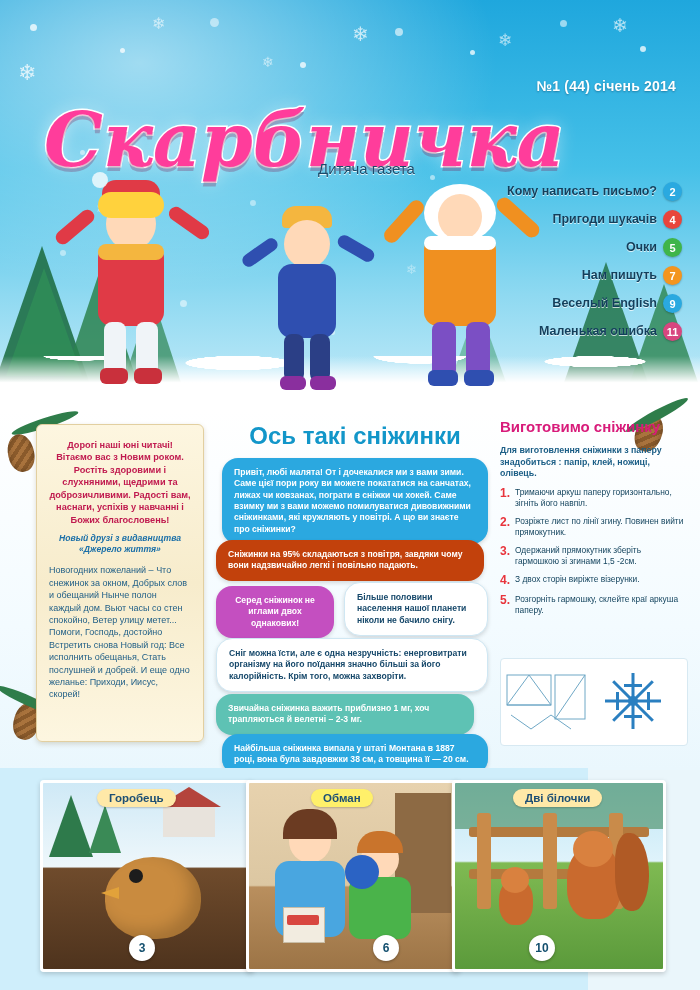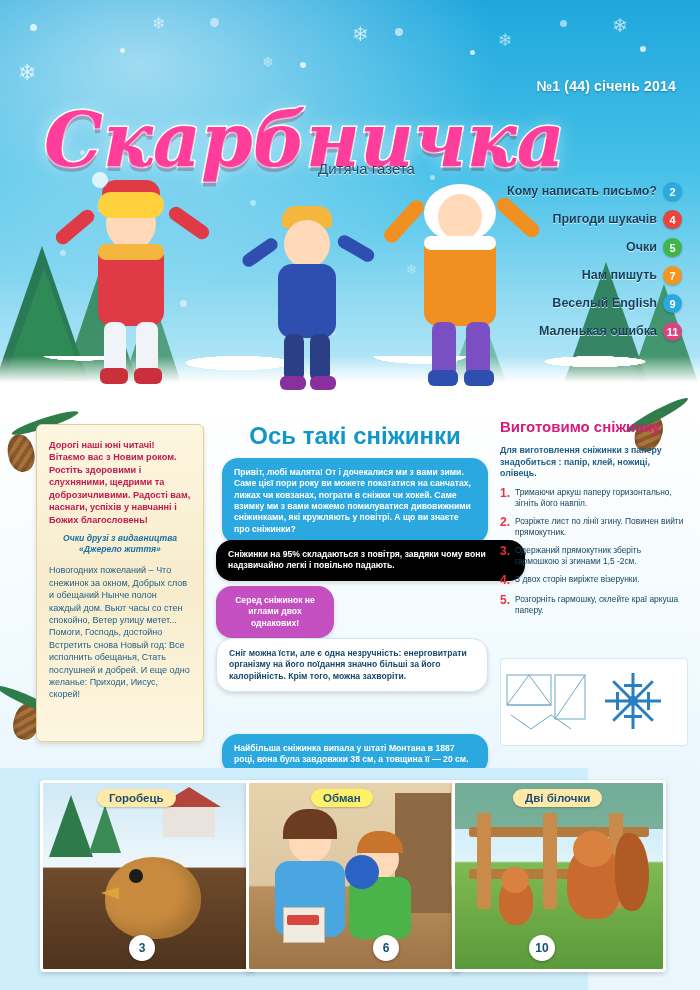--- a/index.html
+++ b/index.html
@@ -88,21 +88,21 @@
     background:linear-gradient(180deg,#ffffff 0%, #f3fbff 60%, #eaf7fd 100%);
   }
 
   .scroll{
     position:absolute;left:36px;top:14px;width:168px;height:318px;
     background:linear-gradient(180deg,#fdf6e0 0%,#f7eccc 50%,#fdf6e0 100%);
     border:1px solid #e2cfa0;border-radius:6px;
     box-shadow:0 2px 5px rgba(120,95,40,.22);
     padding:14px 12px 10px 12px;box-sizing:border-box;
   }
-  .scroll .t1{color:#c01a4f;font-size:9.2px;font-weight:bold;line-height:1.35;}
+  .scroll .t1{color:#c01a4f;font-size:9.2px;font-weight:bold;line-height:1.35;text-align:center;}
   .scroll .t2{color:#1a6fa8;font-size:8.6px;font-style:italic;font-weight:bold;line-height:1.3;margin-top:7px;text-align:center;}
   .scroll .t3{color:#1f5e86;font-size:9px;line-height:1.38;margin-top:9px;}
 
   .mid-title{
     position:absolute;left:222px;top:12px;width:266px;text-align:center;
     font-size:24px;font-weight:bold;color:#1296c9;
     text-shadow:0 1px 0 #fff;
   }
 
   .bub{
@@ -262,30 +262,32 @@
 
     <div class="needle" style="left:10px;top:8px;transform:rotate(-18deg);"></div>
     <div class="cone" style="left:8px;top:24px;transform:rotate(-12deg);"></div>
     <div class="cone" style="left:14px;top:292px;transform:rotate(16deg);"></div>
     <div class="needle" style="left:-6px;top:286px;transform:rotate(24deg);"></div>
     <div class="cone" style="left:636px;top:4px;transform:rotate(22deg);"></div>
     <div class="needle" style="left:622px;top:0px;transform:rotate(-28deg);"></div>
 
     <div class="scroll">
       <div class="t1">Дорогі наші юні читачі! Вітаємо вас з Новим роком. Ростіть здоровими і слухняними, щедрими та доброзичливими. Радості вам, наснаги, успіхів у навчанні і Божих благословень!</div>
-      <div class="t2">Очки друзі з видавництва «Джерело життя»</div>
+      <div class="t2">Новый друзі з видавництва «Джерело життя»</div>
       <div class="t3">Новогодних пожеланий – Что снежинок за окном, Добрых слов и обещаний Нынче полон каждый дом. Вьют часы со стен спокойно, Ветер улицу метет... Помоги, Господь, достойно Встретить снова Новый год: Все исполнить обещанья, Стать послушней и добрей. И еще одно желанье: Приходи, Иисус, скорей!</div>
     </div>
 
     <div class="mid-title">Ось такі сніжинки</div>
 
     <div class="bub" style="left:222px;top:48px;width:266px;background:#2ba8e0;">Привіт, любі малята! От і дочекалися ми з вами зими. Саме цієї пори року ви можете покататися на санчатах, лижах чи ковзанах, пограти в сніжки чи хокей. Саме взимку ми з вами можемо помилуватися дивовижними сніжинками, які кружляють у повітрі. А що ви знаєте про сніжинки?</div>
-    <div class="bub" style="left:216px;top:130px;width:309px;background:#000000;">Сніжинки на 95% складаються з повітря, завдяки чому вони надзвичайно легкі і повільно падають.</div>
+    <div class="bub" style="left:216px;top:130px;width:268px;background:#c2410c;">Сніжинки на 95% складаються з повітря, завдяки чому вони надзвичайно легкі і повільно падають.</div>
     <div class="bub" style="left:216px;top:176px;width:118px;background:#c44fc0;text-align:center;">Серед сніжинок не иглами двох однакових!</div>
+    <div class="bub white" style="left:344px;top:172px;width:144px;">Більше половини населення нашої планети ніколи не бачило снігу.</div>
     <div class="bub white" style="left:216px;top:228px;width:272px;">Сніг можна їсти, але є одна незручність: енерговитрати організму на його поїдання значно більші за його калорійність. Крім того, можна захворіти.</div>
+    <div class="bub" style="left:216px;top:284px;width:258px;background:#5ec2b4;">Звичайна сніжинка важить приблизно 1 мг, хоч трапляються й велетні – 2-3 мг.</div>
     <div class="bub" style="left:222px;top:324px;width:266px;background:#2ba8e0;">Найбільша сніжинка випала у штаті Монтана в 1887 році, вона була завдовжки 38 см, а товщина її — 20 см.</div>
 
     <div class="right-col">
       <div class="rc-title">Виготовимо сніжинку</div>
       <div class="rc-lead">Для виготовлення сніжинки з паперу знадобиться : папір, клей, ножиці, олівець.</div>
 
       <div class="rc-step">
         <div class="rc-num">1.</div>
         <div class="rc-txt">Тримаючи аркуш паперу горизонтально, зігніть його навпіл.</div>
       </div>

